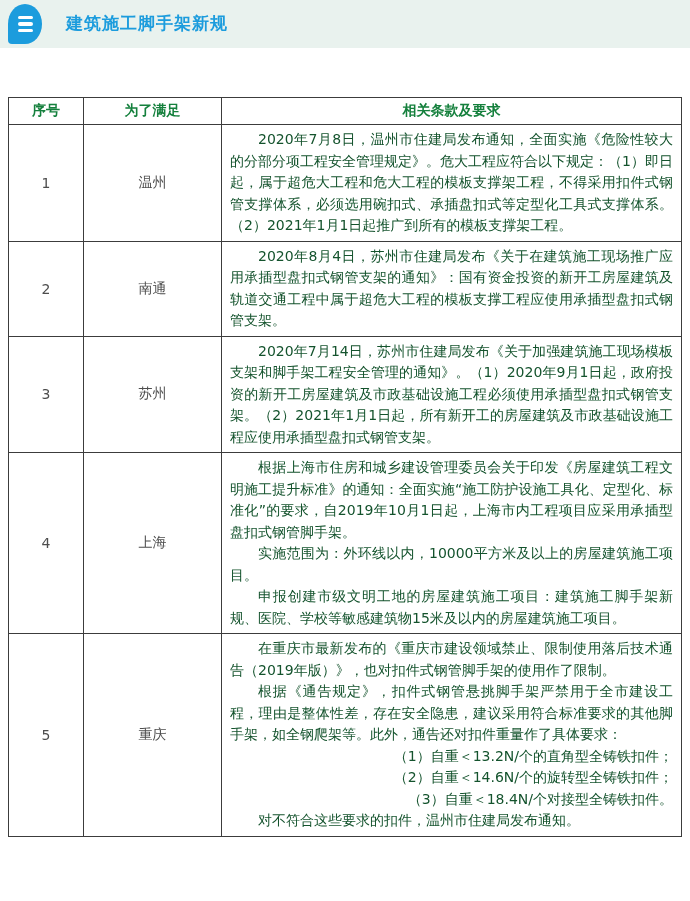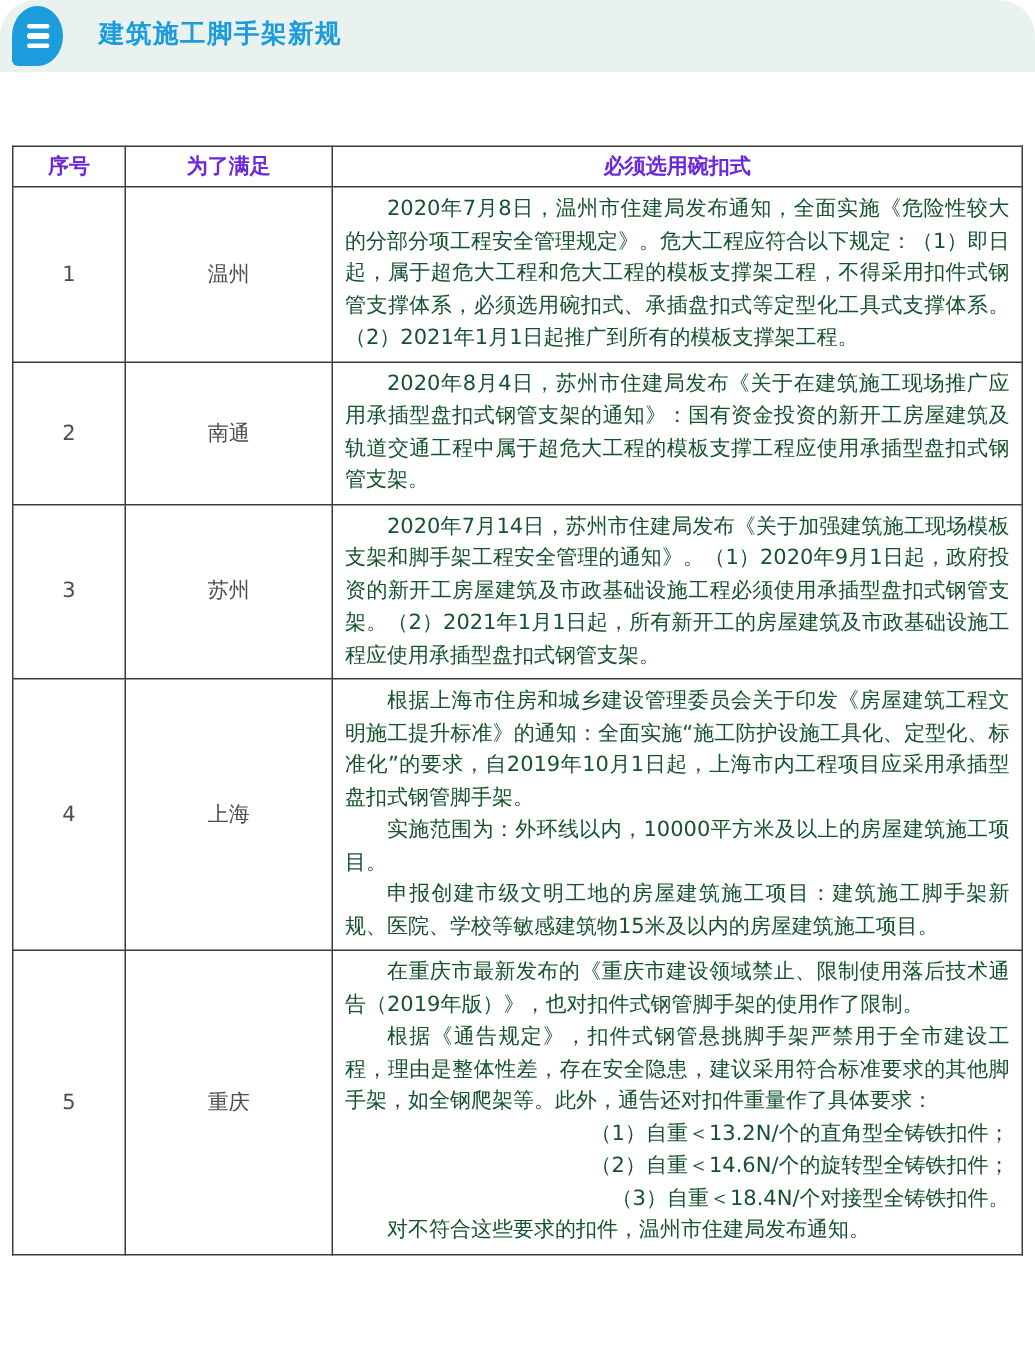--- a/index.html
+++ b/index.html
@@ -4,21 +4,21 @@
 <style>
   * { box-sizing: border-box; }
   html, body {
     margin: 0;
     padding: 0;
     width: 690px;
     height: 901px;
     background: #ffffff;
     font-family: "DejaVu Sans", "Liberation Sans", sans-serif;
   }
-  .page { width: 690px; height: 901px; overflow: hidden; border-radius: 24px; }
+  .page { width: 690px; height: 901px; overflow: hidden; }
 
   
   .band {
     position: relative;
     height: 48px;
     background: #e9f2ee;
   }
   .bubble-icon {
     position: absolute;
     left: 8px;
@@ -62,21 +62,21 @@
   table.policy col.c-city { width: 138px; }
   table.policy th, table.policy td {
     border: 1px solid #3c3c3c;
     font-size: 14px;
     vertical-align: middle;
   }
   table.policy th {
     height: 27px;
     padding: 2px;
     font-weight: bold;
-    color: #6d28d9;
+    color: #15803d;
     text-align: center;
   }
   td.cell-no, td.cell-city {
     text-align: center;
     color: #4d4d4d;
     padding: 2px;
   }
   td.cell-req {
     padding: 4px 8px;
     color: #14532d;
@@ -109,21 +109,21 @@
   <table class="policy">
     <colgroup>
       <col class="c-no">
       <col class="c-city">
       <col class="c-req">
     </colgroup>
     <thead>
       <tr>
         <th>序号</th>
         <th>为了满足</th>
-        <th>必须选用碗扣式</th>
+        <th>相关条款及要求</th>
       </tr>
     </thead>
     <tbody>
         <tr>
           <td class="cell-no">1</td>
           <td class="cell-city">温州</td>
           <td class="cell-req">
             <p>2020年7月8日，温州市住建局发布通知，全面实施《危险性较大的分部分项工程安全管理规定》。危大工程应符合以下规定：（1）即日起，属于超危大工程和危大工程的模板支撑架工程，不得采用扣件式钢管支撑体系，必须选用碗扣式、承插盘扣式等定型化工具式支撑体系。（2）2021年1月1日起推广到所有的模板支撑架工程。</p>
           </td>
         </tr>

